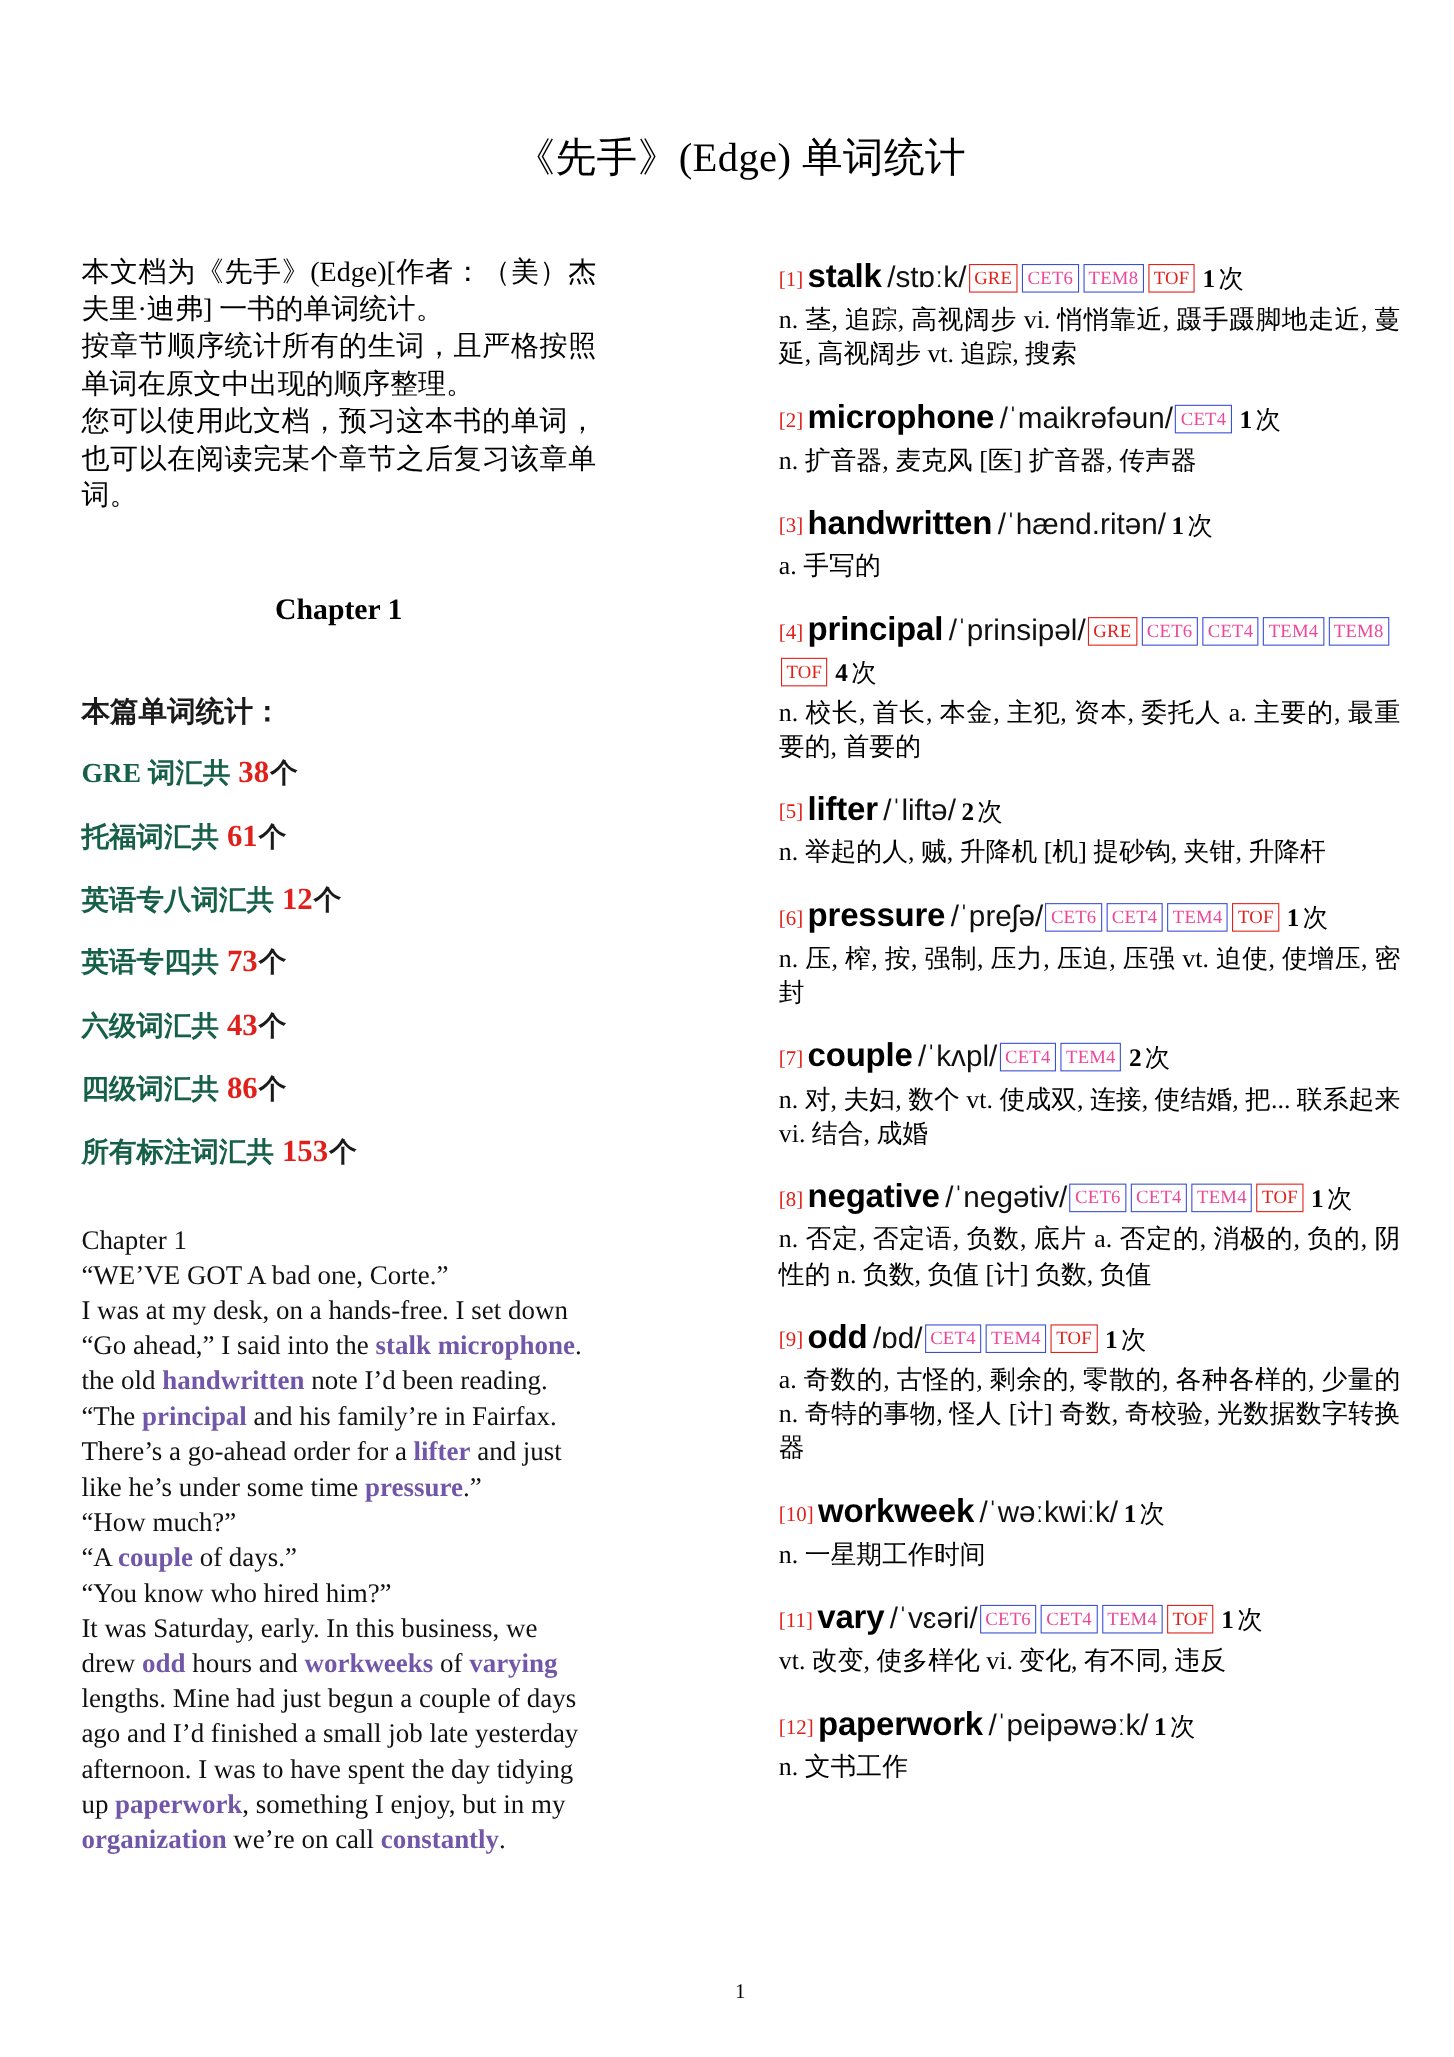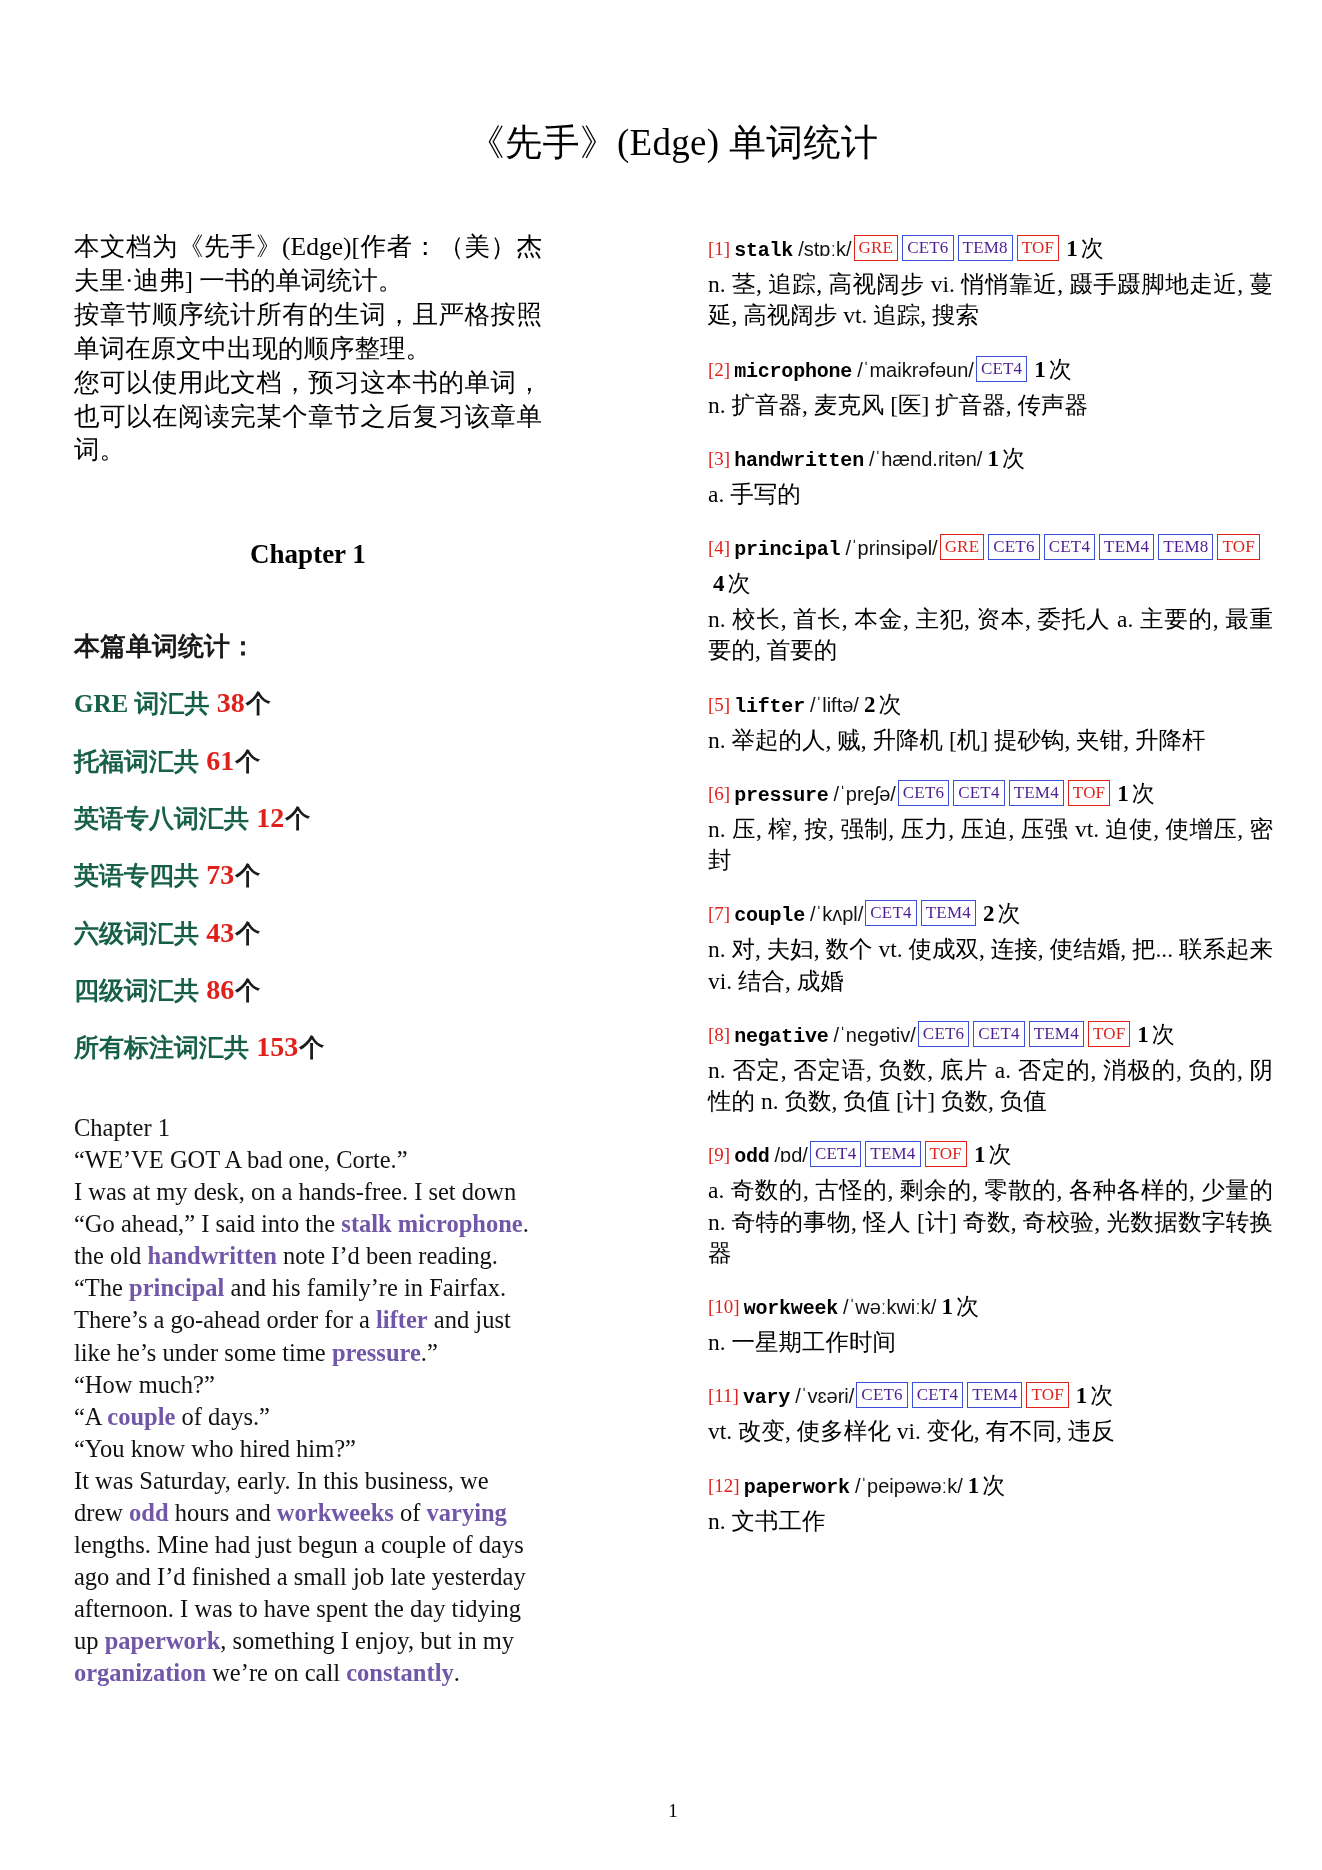--- a/index.html
+++ b/index.html
@@ -120,44 +120,44 @@
     color: #000;
   }
   .idx {
     color: #e0211b;
     font-size: 19px;
     font-family: "Liberation Serif", "DejaVu Serif", serif;
     vertical-align: 1px;
     margin-right: 4px;
   }
   .word {
-    font-size: 20px;
-    font-weight: bold;
-    font-family: Liberation Mono, monospace;
+    font-size: 30px;
+    font-weight: bold;
+    font-family: Liberation Sans, sans-serif;
     letter-spacing: -0.2px;
   }
   .phon {
     font-family: "Liberation Sans", "DejaVu Sans", sans-serif;
-    font-size: 20px;
+    font-size: 27px;
     color: #111;
     margin-left: 5px;
     white-space: nowrap;
   }
   .tag {
     display: inline-block;
     font-family: "Liberation Serif", "DejaVu Serif", serif;
     font-size: 17px;
     line-height: 1;
     padding: 3px 4px 4px 4px;
     margin: 0 2px;
     vertical-align: 3px;
     letter-spacing: 0.2px;
   }
   .tag-blue {
-    color: #4c1d95;
+    color: #ec4899;
     border: 1.3px solid #3b4fd8;
   }
   .tag-red {
     color: #e0211b;
     border: 1.3px solid #e0211b;
   }
   .count {
     font-weight: bold;
     font-size: 23px;
     margin-left: 5px;

